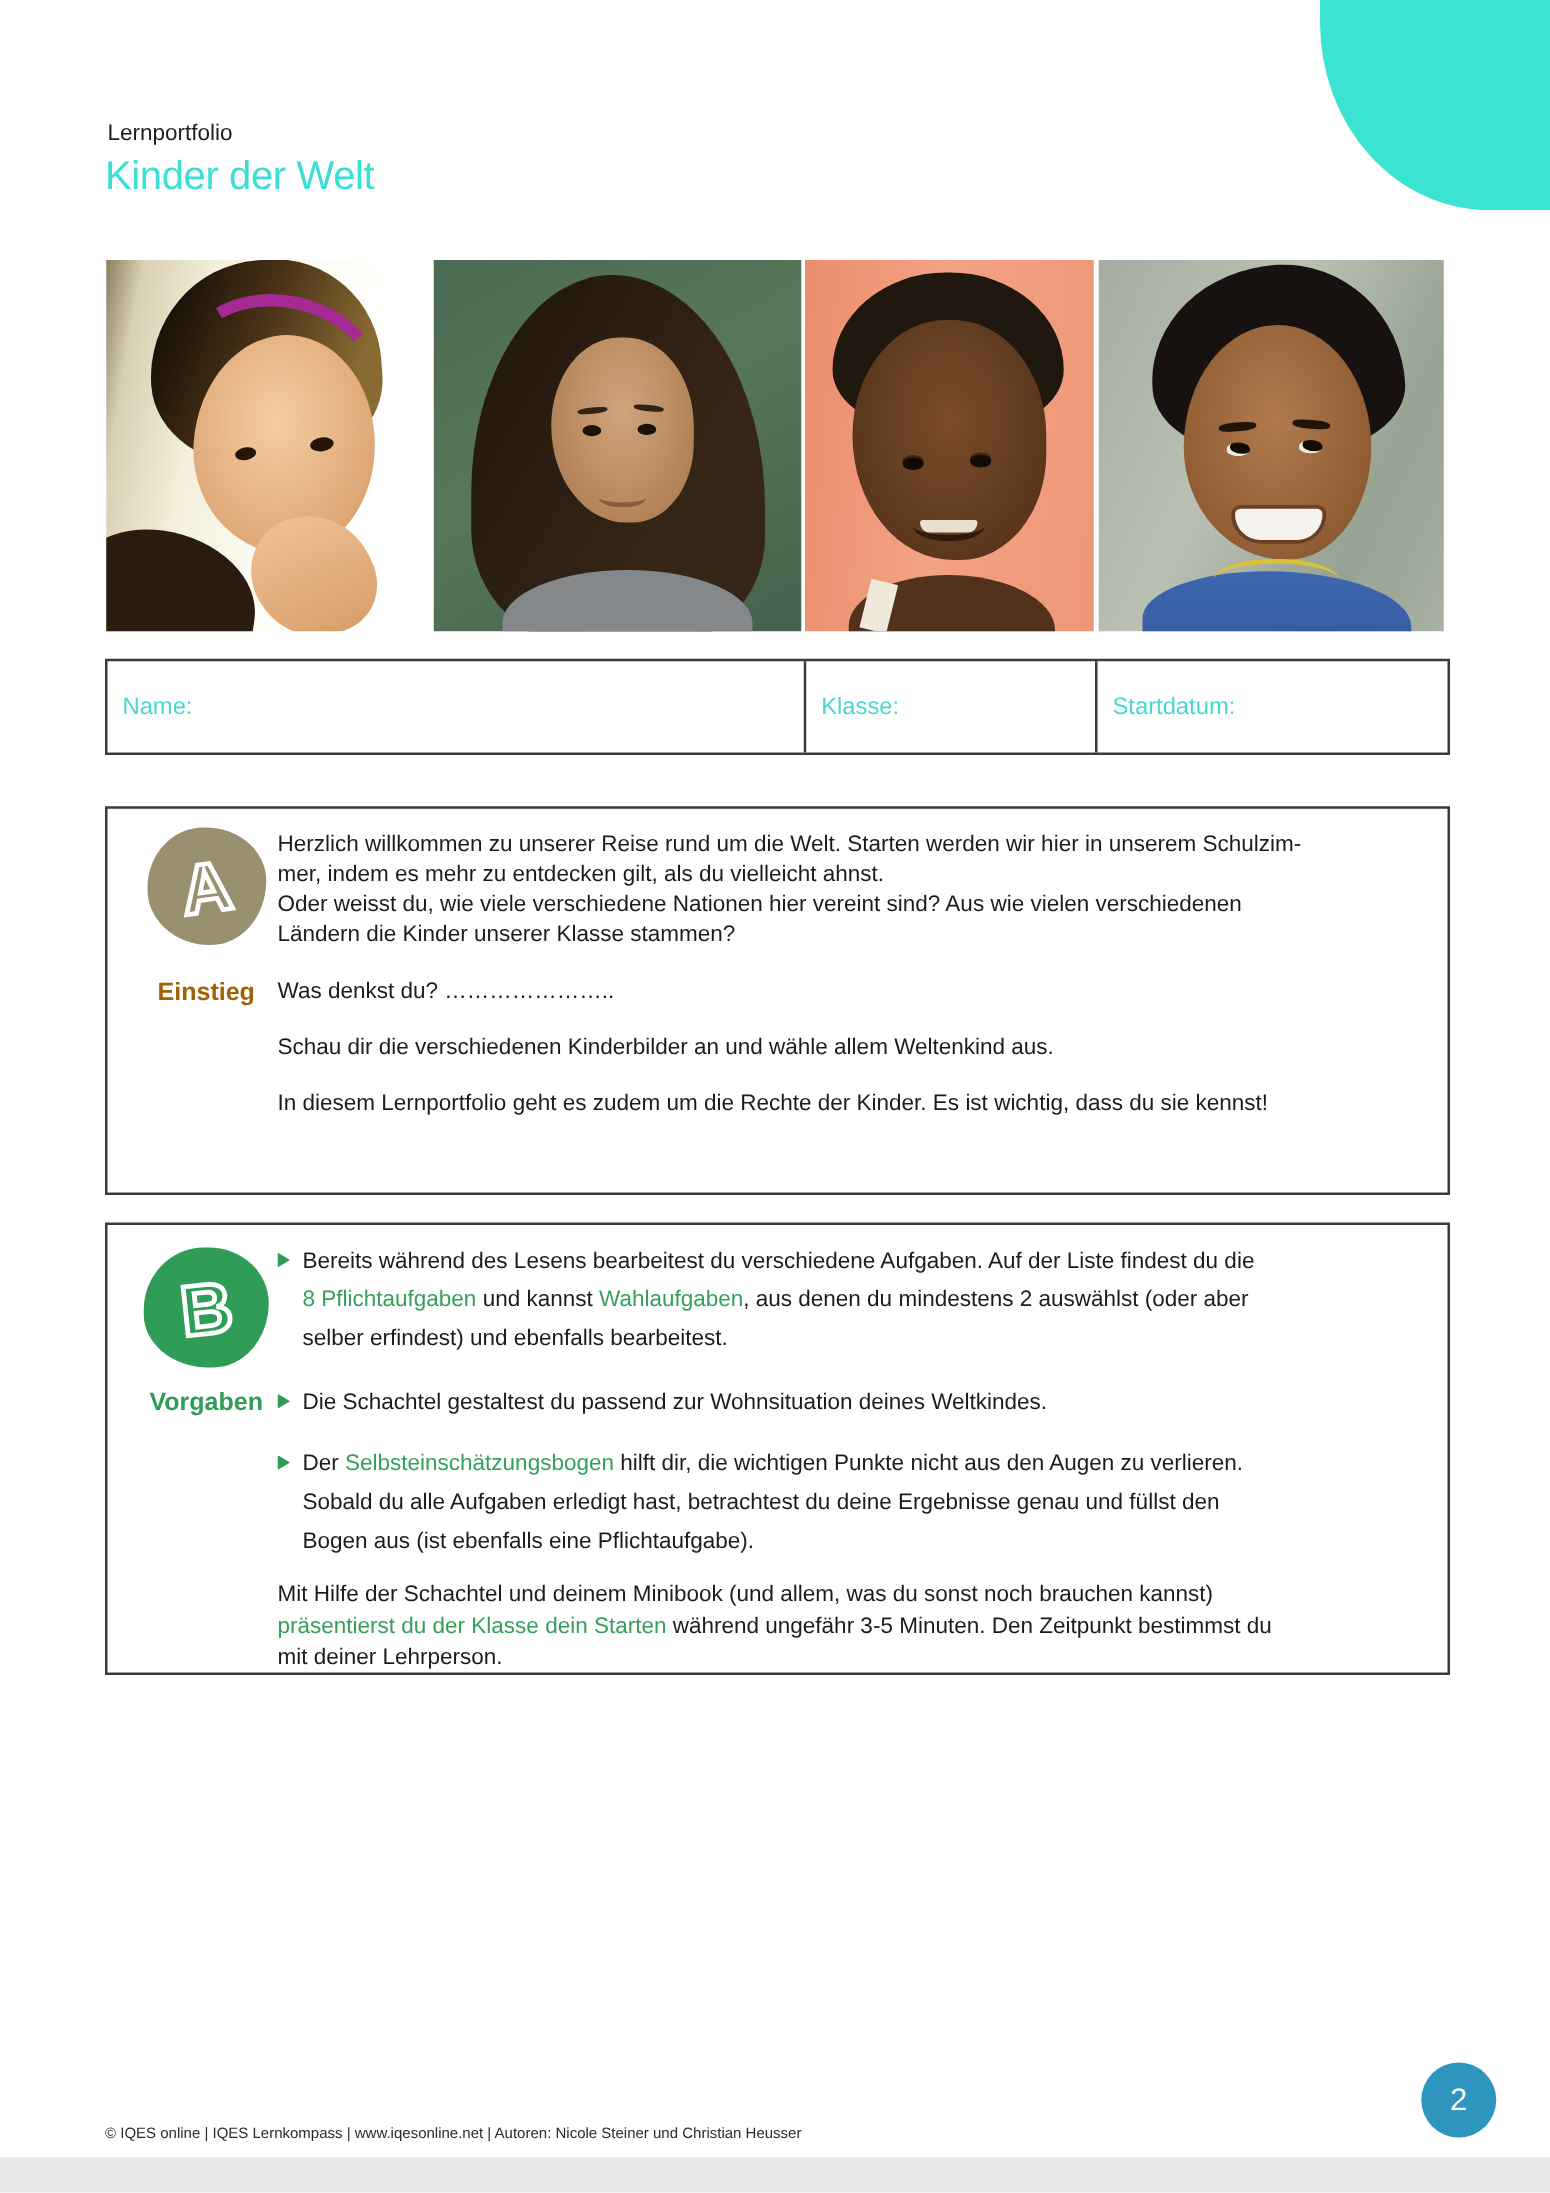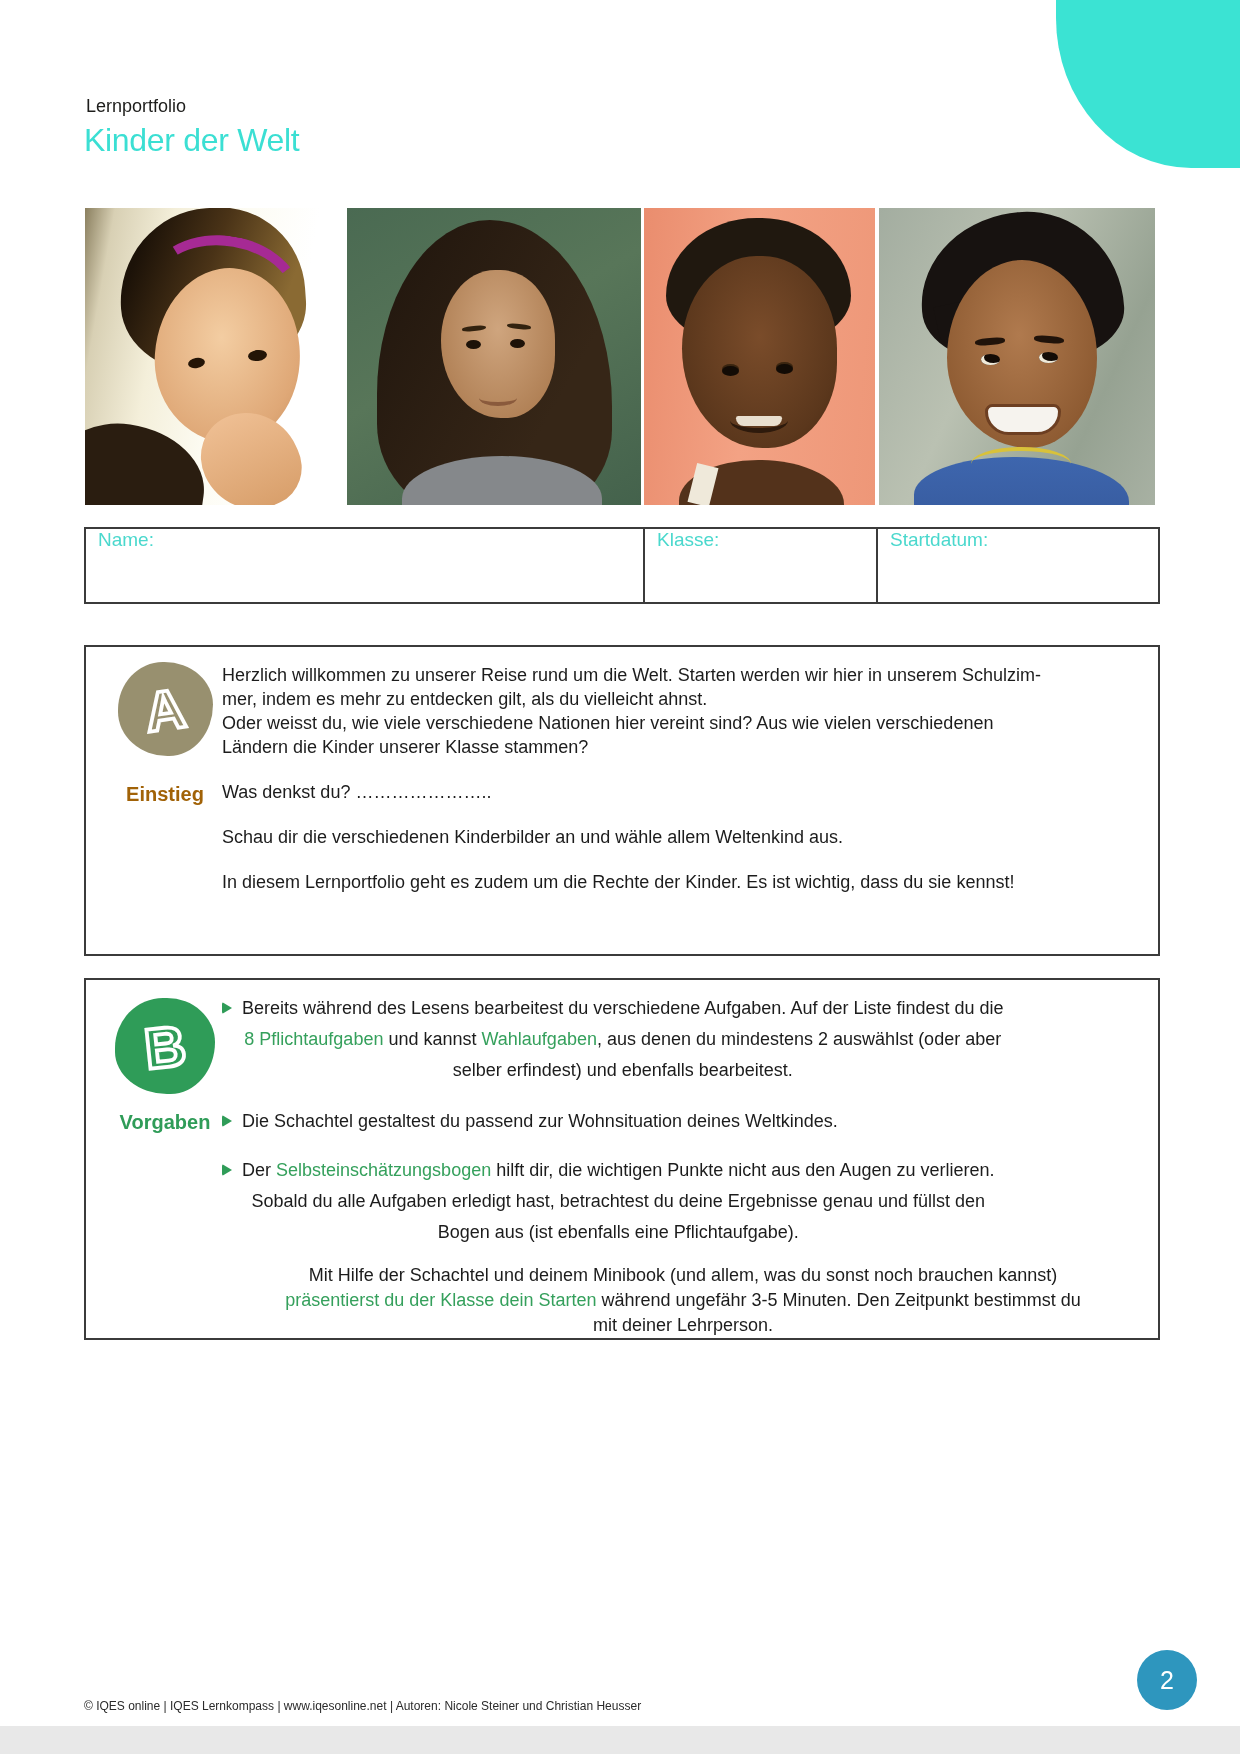--- a/index.html
+++ b/index.html
@@ -64,21 +64,21 @@
   .p4-brow-r{left:155px;top:128px;width:30px;height:7px;background:#20130a;border-radius:40%;transform:rotate(5deg);}
   .p4-eye-l{left:102px;top:146px;width:19px;height:11px;background:#140c06;border-radius:50%;box-shadow:inset 3px -2px 0 #f0ead9;}
   .p4-eye-r{left:160px;top:144px;width:19px;height:11px;background:#140c06;border-radius:50%;box-shadow:inset 3px -2px 0 #f0ead9;}
   .p4-teeth{left:106px;top:196px;width:70px;height:25px;background:#f6f3ee;border:3px solid #6d3f22;border-radius:10px 10px 32px 32px;}
   .p4-shirt{left:35px;bottom:-34px;width:215px;height:82px;background:linear-gradient(#3e66ae,#35589a);border-radius:46% 54% 0 0;}
   .p4-collar{left:92px;bottom:24px;width:100px;height:30px;border-top:4px solid #d9c23a;border-radius:50%;}
 
   
   .form-row{position:absolute;left:84px;top:527px;width:1076px;height:77px;
             border:2px solid #3b3b3b;display:flex;box-sizing:border-box;}
-  .form-cell{display:flex;align-items:flex-start;padding-left:12px;box-sizing:border-box;}
+  .form-cell{display:flex;align-items:center;padding-left:12px;box-sizing:border-box;}
   .form-cell+.form-cell{border-left:2px solid #3b3b3b;}
   .cell-name{width:557px;}
   .cell-klasse{width:233px;}
   .cell-start{flex:1;}
   .form-label{color:#4ad8cd;font-size:19px;}
 
   
   .section-box{position:absolute;left:84px;width:1076px;border:2px solid #3b3b3b;box-sizing:border-box;}
   .box-einstieg{top:645px;height:311px;}
   .box-vorgaben{top:978px;height:362px;}
@@ -89,21 +89,21 @@
   .blob-b{width:100px;height:96px;background:#2f9c58;border-radius:50% 50% 46% 54%/54% 48% 56% 46%;margin-top:6px;}
   .blob svg{display:block;}
   .icon-label{font-weight:bold;font-size:20px;margin-top:27px;}
   .label-einstieg{color:#a16207;}
   .label-vorgaben{color:#2f9c58;margin-top:17px;}
 
   .e-text{position:absolute;left:136px;top:16px;right:4px;font-size:18px;line-height:24px;}
   .e-text p{margin:0 0 21px 0;}
   .pre{white-space:pre-line;}
 
-  .v-col{position:absolute;left:136px;top:13px;right:14px;font-size:18px;text-align:center;}
+  .v-col{position:absolute;left:136px;top:13px;right:14px;font-size:18px;}
   .v-item{display:flex;line-height:31px;margin-bottom:20px;}
   .v-item:nth-child(2){margin-bottom:18px;}
   .v-item:nth-child(3){margin-bottom:15px;}
   .tri{flex:0 0 auto;width:0;height:0;border-left:10px solid #2f9c58;
        border-top:6px solid transparent;border-bottom:6px solid transparent;
        margin:9px 10px 0 0;border-radius:2px;}
   .v-closing{line-height:25px;}
   .green-text{color:#35a05c;}
 
   

